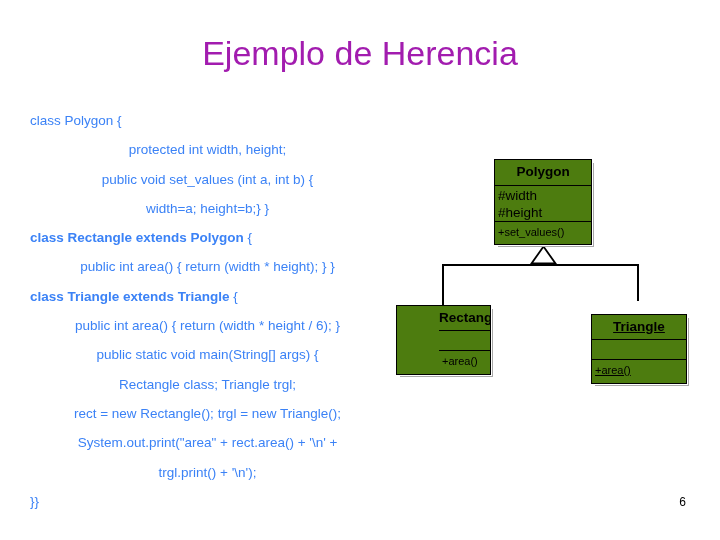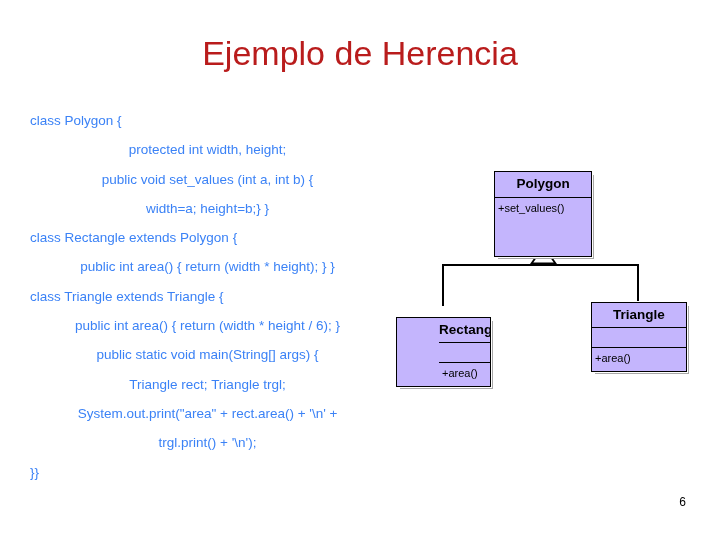--- a/index.html
+++ b/index.html
@@ -20,21 +20,21 @@
   #slide-title {
     position: absolute;
     left: 0;
     top: 32px;
     width: 720px;
     text-align: center;
     font-size: 34px;
     font-weight: normal;
     line-height: 42px;
     letter-spacing: 0px;
-    color: #b91c1c;
+    color: #a21caf;
     white-space: nowrap;
   }
 
   
   #code-block {
     position: absolute;
     left: 30px;
     top: 106px;
     width: 350px;
   }
@@ -43,39 +43,38 @@
     line-height: 29.3px;
     height: 29.3px;
     color: #3b82f6;
     white-space: pre;
   }
   .code-line.indent {
     padding-left: 5px;
     text-align: center;
   }
   .code-line .bold {
-    font-weight: normal;
+    font-weight: bold;
   }
 
   
   #uml-diagram {
     position: absolute;
     left: 380px;
     top: 150px;
     width: 330px;
     height: 240px;
   }
   .uml-box {
     position: absolute;
-    background: #c4b5fd;
+    background: #4d7c0f;
     border: 1.6px solid #000000;
     box-sizing: border-box;
     box-shadow: 2px 2px 0 -1px #ffffff, 3px 3px 0 -1px #a8a8a8;
     z-index: 3;
-    margin-top: 12px;
   }
   .uml-compartment {
     box-sizing: border-box;
     overflow: hidden;
   }
   .uml-name {
     text-align: center;
     font-weight: bold;
     font-size: 13.5px;
     border-bottom: 1.6px solid #000000;
@@ -111,23 +110,24 @@
     height: 70px;
     padding-left: 42px;
   }
   #box-rectangle .uml-name  { height: 25px; line-height: 23px; }
   #box-rectangle .uml-attrs { height: 20px; }
   #box-rectangle .uml-ops   { height: 23px; padding-top: 2px; }
 
   
   #box-triangle {
     left: 211px;
-    top: 140px;
+    top: 164px;
     width: 96px;
     height: 70px;
+    text-decoration: underline;
   }
   #box-triangle .uml-name  { height: 25px; line-height: 23px; }
   #box-triangle .uml-attrs { height: 20px; }
   #box-triangle .uml-ops   { height: 23px; padding-top: 2px; }
 
   
   .conn {
     position: absolute;
     background: #000000;
     z-index: 1;
@@ -182,39 +182,42 @@
 <div id="code-block">
     <div class="code-line"><span>class Polygon {</span></div>
     <div class="code-line indent"><span>protected int width, height;</span></div>
     <div class="code-line indent"><span>public void set_values (int a, int b) {</span></div>
     <div class="code-line indent"><span>width=a; height=b;} }</span></div>
     <div class="code-line"><span class="bold">class Rectangle extends Polygon</span><span> {</span></div>
     <div class="code-line indent"><span>public int area() { return (width * height); } }</span></div>
     <div class="code-line"><span class="bold">class Triangle extends Triangle</span><span> {</span></div>
     <div class="code-line indent"><span>public int area() { return (width * height / 6); }</span></div>
     <div class="code-line indent"><span>public static void main(String[] args) {</span></div>
-    <div class="code-line indent"><span>Triangle rect; Triangle trgl;</span></div>
+    <div class="code-line indent"><span>Rectangle class; Triangle trgl;</span></div>
+    <div class="code-line indent"><span>rect = new Rectangle(); trgl = new Triangle();</span></div>
     <div class="code-line indent"><span>System.out.print("area" + rect.area() + '\n' +</span></div>
     <div class="code-line indent"><span>trgl.print() + '\n');</span></div>
     <div class="code-line"><span>}}</span></div>
   </div>
 
 <div id="uml-diagram">
 
   <div class="conn" id="conn-horizontal"></div>
   <div class="conn" id="conn-drop-left"></div>
   <div class="conn" id="conn-drop-right"></div>
   <div class="conn" id="conn-stub"></div>
 
   <svg id="inherit-triangle" viewBox="0 0 27 20">
     <polygon points="13.5,1.5 25.5,18.5 1.5,18.5" fill="#ffffff" stroke="#000000" stroke-width="1.8"></polygon>
   </svg>
 
   <div class="uml-box" id="box-polygon">
     <div class="uml-compartment uml-name">Polygon</div>
+    <div class="uml-compartment uml-attrs" style="white-space:pre-line">#width
+#height</div>
     <div class="uml-compartment uml-ops">+set_values()</div>
   </div>
 
   <div class="uml-box" id="box-rectangle">
     <div class="uml-compartment uml-name">Rectangle</div>
     <div class="uml-compartment uml-attrs" style="white-space:pre-line"></div>
     <div class="uml-compartment uml-ops">+area()</div>
   </div>
 
   <div class="uml-box" id="box-triangle">

